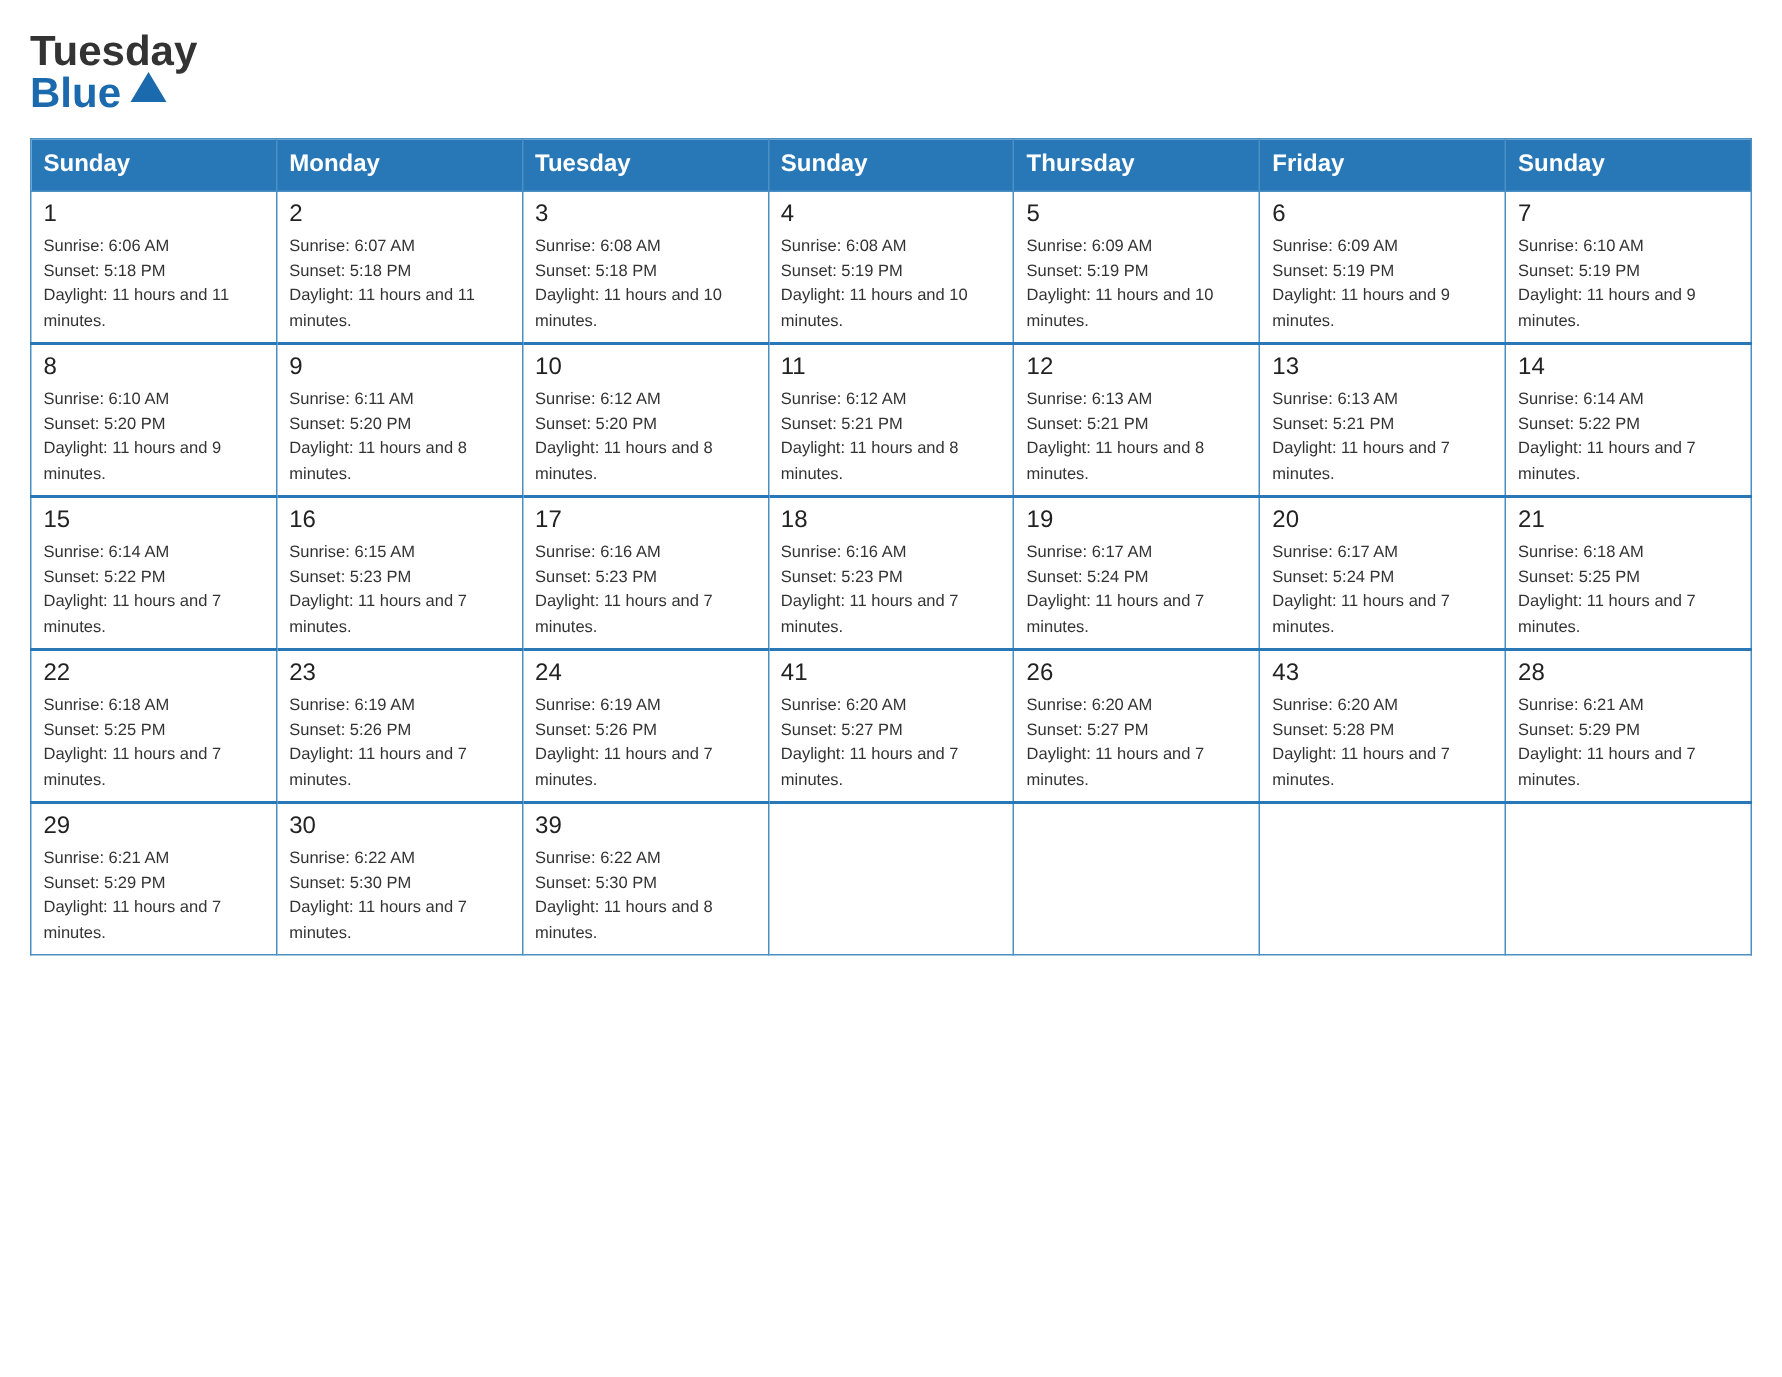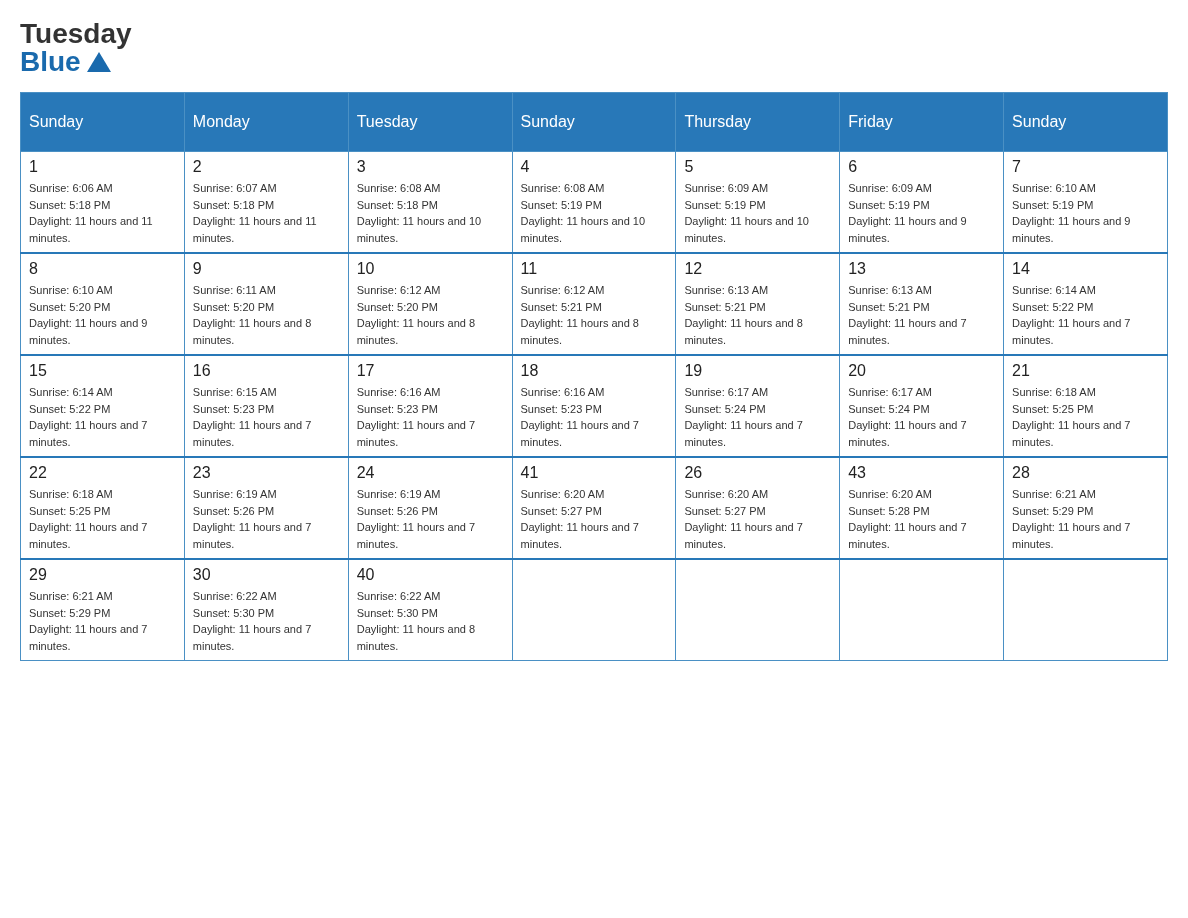--- a/index.html
+++ b/index.html
@@ -26,21 +26,20 @@
       font-weight: bold;
       color: #333;
       line-height: 1;
     }
     .logo-blue {
       font-size: 28px;
       font-weight: bold;
       color: #1a6aad;
       line-height: 1;
       display: flex;
-      align-items: center;
       gap: 4px;
     }
     .logo-triangle {
       width: 0;
       height: 0;
       border-left: 12px solid transparent;
       border-right: 12px solid transparent;
       border-bottom: 20px solid #1a6aad;
       margin-left: 2px;
     }
@@ -60,22 +59,22 @@
     }
     .calendar {
       width: 100%;
       border-collapse: collapse;
       border: 1px solid #4a90c4;
     }
     .calendar thead tr th {
       background-color: #2878b8;
       color: #fff;
       font-size: 16px;
-      font-weight: normal;
-      padding: 20px 8px;
+      font-weight: bold;
+      padding: 8px 8px;
       text-align: left;
       border: 1px solid #4a90c4;
     }
     .calendar tbody tr td {
       border: 1px solid #4a90c4;
       vertical-align: top;
       padding: 6px 8px;
       width: 14.28%;
       min-height: 110px;
       font-size: 13px;
@@ -252,21 +251,21 @@
       <tr>
         <td>
         <div class="day-num">29</div>
         <div class="day-info">Sunrise: 6:21 AM<br>Sunset: 5:29 PM<br>Daylight: 11 hours and 7 minutes.</div>
       </td>
         <td>
         <div class="day-num">30</div>
         <div class="day-info">Sunrise: 6:22 AM<br>Sunset: 5:30 PM<br>Daylight: 11 hours and 7 minutes.</div>
       </td>
         <td>
-        <div class="day-num">40</div>
+        <div class="day-num">39</div>
         <div class="day-info">Sunrise: 6:22 AM<br>Sunset: 5:30 PM<br>Daylight: 11 hours and 8 minutes.</div>
       </td>
         <td class="empty-cell"></td>
         <td class="empty-cell"></td>
         <td class="empty-cell"></td>
         <td class="empty-cell"></td>
       </tr>
     </tbody>
 </table>
 

